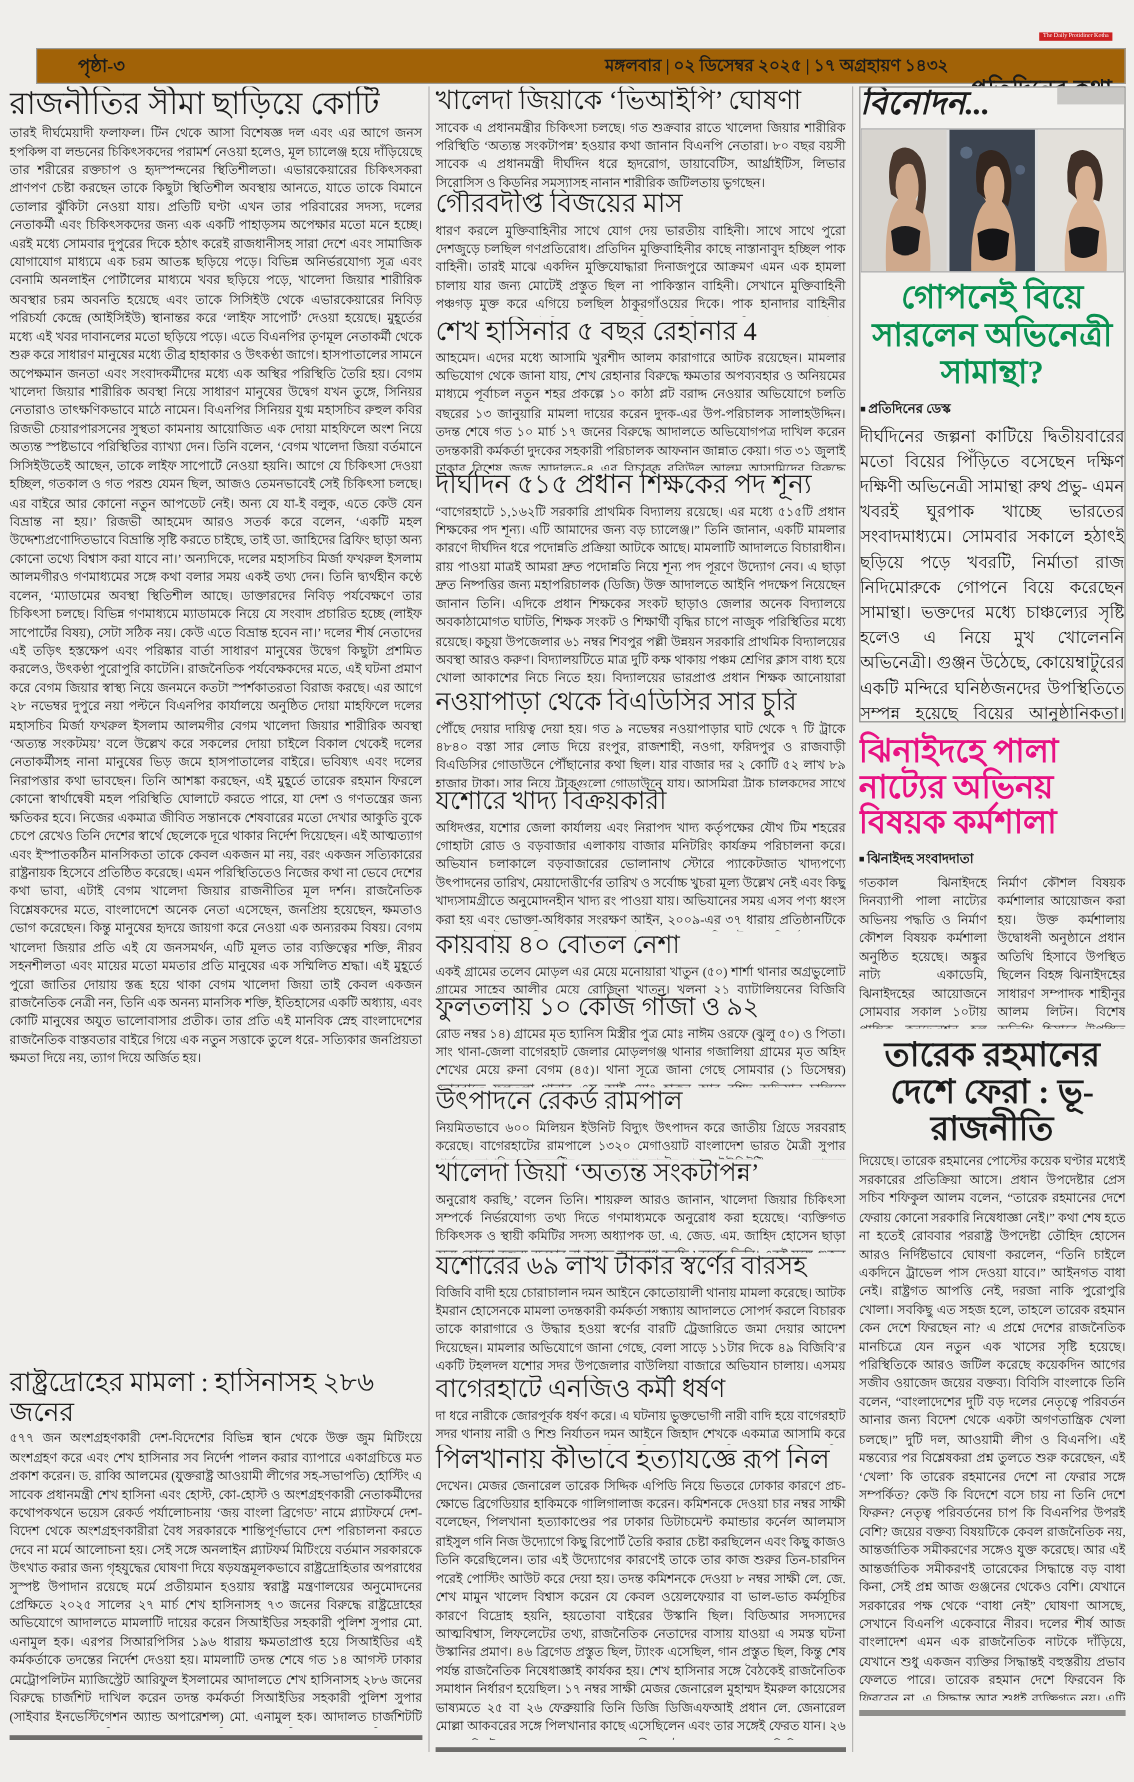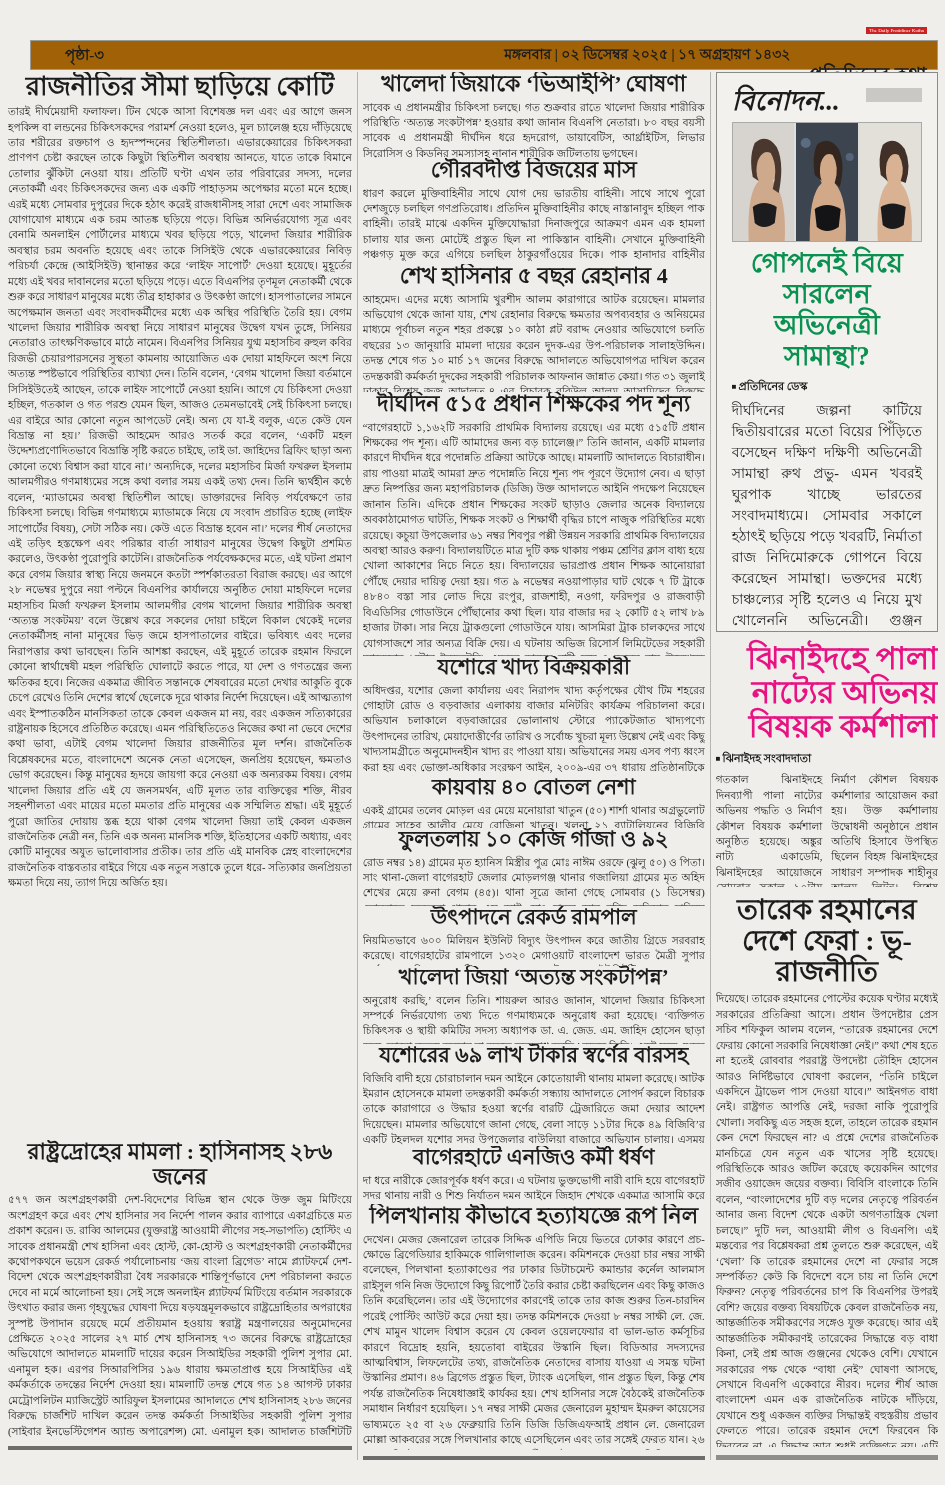--- a/index.html
+++ b/index.html
@@ -12,38 +12,38 @@
   .hdr .date{margin-left:auto;font-weight:bold;font-size:14px;}
   .masthead{display:flex;flex-direction:column;align-items:flex-end;margin:0 10px 0 18px;}
   .masthead .tag{font-size:5px;color:#c22;background:#c22;color:#fff;padding:0 3px;line-height:7px;}
   .masthead .logo{font-size:19px;font-weight:bold;letter-spacing:.5px;line-height:18px;margin-top:32px;}
   
   .cols{position:absolute;left:8px;top:72px;width:930px;display:flex;}
   .colL{width:348px;border-right:1px solid #b5b4b1;padding-right:5px;}
   .colM{width:346px;border-right:1px solid #b5b4b1;padding:0 5px;}
   .colR{width:225px;padding-left:5px;}
   .story{overflow:hidden;}
-  .story h2{margin:0 0 3px 0;text-align:center;font-weight:bold;line-height:1.12;}
+  .story h2{margin:0 0 3px 0;font-weight:normal;line-height:1.12;}
   .story p{margin:0;font-size:10.5px;line-height:1.47;text-align:justify;}
   .h-xl{font-size:26px;}
   .h-lg{font-size:22px;}
   .h-md{font-size:21px;}
   .end-rule{height:4px;background:#6e6d6b;margin-top:6px;}
   
-  .entbox{border:1px solid #8a8a88;background:#f2f1ee;padding:15px;overflow:hidden;}
+  .entbox{border:1px solid #8a8a88;background:#f2f1ee;padding:0;overflow:hidden;}
   .entlabel{display:flex;align-items:flex-start;}
   .entlabel .txt{font-size:27px;font-weight:bold;font-style:italic;line-height:1;}
   .entlabel .blk{margin-left:auto;width:56px;height:14px;background:#c9c8c5;}
   .photo-strip{display:flex;gap:2px;margin:7px 0 6px 0;border:1px solid #aaa;background:#ddd;}
   .photo{flex:1;height:118px;position:relative;overflow:hidden;}
   .ent-h{font-size:27px;font-weight:bold;text-align:center;line-height:1.15;margin:2px 0 6px 0;}
   .byline{font-size:11px;font-weight:bold;margin:2px 0 3px 0;}
   .byline::before{content:"■ ";font-size:8px;vertical-align:1px;}
   .smallbody{font-size:14px;line-height:1.5;text-align:justify;margin:0;}
-  .wk-h{font-size:31px;font-weight:bold;line-height:1.1;text-align:right;margin:10px 0 6px 0;}
+  .wk-h{font-size:27px;font-weight:bold;line-height:1.1;text-align:left;margin:10px 0 6px 0;}
   .two-col{column-count:2;column-gap:9px;}
   .tq-h{font-size:28px;font-weight:bold;text-align:center;line-height:1.1;margin:8px 0 4px 0;}
   .rule-gray{height:5px;background:#8f8e8b;margin-top:8px;}
   svg{display:block;}
 </style>
 </head>
 <body>
 
 <div class="page">
 
@@ -81,20 +81,21 @@
       </div>
       <div class="story" style="height:128px">
         <h2 class="h-lg">শেখ হাসিনার ৫ বছর রেহানার 4</h2>
         <p>আহমেদ। এদের মধ্যে আসামি খুরশীদ আলম কারাগারে আটক রয়েছেন। মামলার অভিযোগ থেকে জানা যায়, শেখ রেহানার বিরুদ্ধে ক্ষমতার অপব্যবহার ও অনিয়মের মাধ্যমে পূর্বাচল নতুন শহর প্রকল্পে ১০ কাঠা প্লট বরাদ্দ নেওয়ার অভিযোগে চলতি বছরের ১৩ জানুয়ারি মামলা দায়ের করেন দুদক-এর উপ-পরিচালক সালাহউদ্দিন। তদন্ত শেষে গত ১০ মার্চ ১৭ জনের বিরুদ্ধে আদালতে অভিযোগপত্র দাখিল করেন তদন্তকারী কর্মকর্তা দুদকের সহকারী পরিচালক আফনান জান্নাত কেয়া। গত ৩১ জুলাই ঢাকার বিশেষ জজ আদালত-৪ এর বিচারক রবিউল আলম আসামিদের বিরুদ্ধে অভিযোগ গঠনের মাধ্যমে বিচার শুরুর আদেশ দেন। বিচার চলাকালে এই মামলায় ৩২ জন আদালতে সাক্ষ্য দেন। প্লট বরাদ্দের দুর্নীতির অভিযোগে গত জানুয়ারিতে পৃথক ৬ মামলা করে দুদক। মামলায় ক্ষমতাচ্যুত সাবেক প্রধানমন্ত্রী শেখ হাসিনা, ছেলে সজীব ওয়াজেদ জয়, মেয়ে সায়মা ওয়াজেদ (পুতুল), বোন শেখ রেহানা, রেহানার মেয়ে ও ব্রিটিশ এমপি টিউলিপ রিজওয়ানা সিদ্দিক, ছেলে রাদওয়ান মুজিব সিদ্দিক ও অপর মেয়ে আজমিনা সিদ্দিকসহ আরও অনেককে আসামি করা হয়। সবগুলো মামলায় আদালতে অভিযোগপত্র দাখিল করা হয়েছে।</p>
       </div>
       <div class="story" style="height:182px">
         <h2 class="h-lg">দীর্ঘদিন ৫১৫ প্রধান শিক্ষকের পদ শূন্য</h2>
         <p>“বাগেরহাটে ১,১৬২টি সরকারি প্রাথমিক বিদ্যালয় রয়েছে। এর মধ্যে ৫১৫টি প্রধান শিক্ষকের পদ শূন্য। এটি আমাদের জন্য বড় চ্যালেঞ্জ।” তিনি জানান, একটি মামলার কারণে দীর্ঘদিন ধরে পদোন্নতি প্রক্রিয়া আটকে আছে। মামলাটি আদালতে বিচারাধীন। রায় পাওয়া মাত্রই আমরা দ্রুত পদোন্নতি নিয়ে শূন্য পদ পূরণে উদ্যোগ নেব। এ ছাড়া দ্রুত নিষ্পত্তির জন্য মহাপরিচালক (ডিজি) উক্ত আদালতে আইনি পদক্ষেপ নিয়েছেন জানান তিনি। এদিকে প্রধান শিক্ষকের সংকট ছাড়াও জেলার অনেক বিদ্যালয়ে অবকাঠামোগত ঘাটতি, শিক্ষক সংকট ও শিক্ষার্থী বৃদ্ধির চাপে নাজুক পরিস্থিতির মধ্যে রয়েছে। কচুয়া উপজেলার ৬১ নম্বর শিবপুর পল্লী উন্নয়ন সরকারি প্রাথমিক বিদ্যালয়ের অবস্থা আরও করুণ। বিদ্যালয়টিতে মাত্র দুটি কক্ষ থাকায় পঞ্চম শ্রেণির ক্লাস বাধ্য হয়ে খোলা আকাশের নিচে নিতে হয়। বিদ্যালয়ের ভারপ্রাপ্ত প্রধান শিক্ষক আনোয়ারা খাতুন বলেন, “ক্লাসরুম কম, মাঠ ছোট সব মিলিয়ে খুব কষ্ট করে পাঠদান করতে হচ্ছে। মাঠে বালু ফেলে সমান করা গেলে অন্তত শিশুরা স্বাভাবিকভাবে খেলতে পারত।” তিনি আরও জানান, শিক্ষক সংকটও তীব্র। একজন শিক্ষক মাতৃত্বকালীন ছুটিতে রয়েছেন, আরেকজন আগামী ২৬ মার্চ এলপিআরে চলে যাবেন, ফলে নিয়মিত পাঠদান আরও কঠিন হয়ে উঠবে। বিদ্যালয়ের চতুর্থ শ্রেণির শিক্ষার্থী রাফিউল ইসলাম বলেন, “স্কুলে আসতে ভালো লাগে। কিন্তু ক্লাসরুম কম, শিক্ষকও কম। মাঠও খুব ছোট।” শিক্ষা কর্মকর্তা, শিক্ষক ও অভিভাবকদের আশঙ্কা, মামলার নিষ্পত্তি বিলম্বিত হলে সংকট আরও বাড়বে এবং জেলার প্রাথমিক শিক্ষা ব্যবস্থাকে আরও দুর্বল করে তুলবে। তাদের প্রত্যাশা, আদালতের রায় দ্রুত হলে পদোন্নতি প্রক্রিয়া শুরু করে শূন্য পদগুলো পূরণ করা সম্ভব হবে। ততদিন পর্যন্ত অস্থায়ীভাবে দায়িত্ব পালনকারী শিক্ষক ও সীমিত সম্পদের ওপর ভরসা করেই বাগেরহাটের প্রাথমিক শিক্ষা ব্যবস্থা চালিয়ে নিতে হবে, যা দীর্ঘদিনের কাঠামোগত সমস্যার একটি সাময়িক সমাধান ছাড়া আর কিছু নয়।</p>
       </div>
       <div class="story" style="height:82px">
+        <h2 class="h-md">নওয়াপাড়া থেকে বিএডিসির সার চুরি</h2>
         <p>পৌঁছে দেয়ার দায়িত্ব দেয়া হয়। গত ৯ নভেম্বর নওয়াপাড়ার ঘাট থেকে ৭ টি ট্রাকে ৪৮৪০ বস্তা সার লোড দিয়ে রংপুর, রাজশাহী, নওগা, ফরিদপুর ও রাজবাড়ী বিএডিসির গোডাউনে পৌঁছানোর কথা ছিল। যার বাজার দর ২ কোটি ৫২ লাখ ৮৯ হাজার টাকা। সার নিয়ে ট্রাকগুলো গোডাউনে যায়। আসমিরা ট্রাক চালকদের সাথে যোগসাজশে সার অন্যত্র বিক্রি দেয়। এ ঘটনায় অভিজ রিসোর্স লিমিটেডের সহকারী ম্যানেজার (স্টোর ইনভেন্টরি) এমরুল কায়েস বাদী হয়ে ৪ জনের নাম উল্লেখসহ অপরিচিত ১০/১২ জনকে আসামি করে অভয়নগর থানায় মামলা করেন। এ ঘটনায় ওই তিনজনকে আটক করে আদালতে সোপর্দ করা হয়। পরে মামলার তদন্তকারী কর্মকর্তা ডিবি পুলিশের এসআই বাবলা দাস প্রত্যেকের ৭ দিন করে রিমান্ড চেয়ে আদালতে আবেদন করেন। গতকাল রিমান্ড আবেদনের শুনানি শেষে বিচারক প্রত্যেকের একদিন করে রিমান্ড মঞ্জুর করেন।</p>
       </div>
       <div class="story" style="height:120px">
         <h2 class="h-md">যশোরে খাদ্য বিক্রয়কারী</h2>
         <p>অধিদপ্তর, যশোর জেলা কার্যালয় এবং নিরাপদ খাদ্য কর্তৃপক্ষের যৌথ টিম শহরের গোহাটা রোড ও বড়বাজার এলাকায় বাজার মনিটরিং কার্যক্রম পরিচালনা করে। অভিযান চলাকালে বড়বাজারের ভোলানাথ স্টোরে প্যাকেটজাত খাদ্যপণ্যে উৎপাদনের তারিখ, মেয়াদোত্তীর্ণের তারিখ ও সর্বোচ্চ খুচরা মূল্য উল্লেখ নেই এবং কিছু খাদ্যসামগ্রীতে অনুমোদনহীন খাদ্য রং পাওয়া যায়। অভিযানের সময় এসব পণ্য ধ্বংস করা হয় এবং ভোক্তা-অধিকার সংরক্ষণ আইন, ২০০৯-এর ৩৭ ধারায় প্রতিষ্ঠানটিকে ১০ হাজার টাকা জরিমানা করা হয়। একই এলাকায় এসডি স্টোরে পরিদর্শনের সময় একই ধরনের অনিয়মের পাশাপাশি মূল্য তালিকা প্রদর্শন না করায় দুই ধারায় মোট ১৫ হাজার টাকা জরিমানা (৩৭ ধারায় ১০,০০০ এবং ৩৮ ধারায় ৫,০০০ টাকা) আদায় করা হয়। ফলে দুই প্রতিষ্ঠান থেকে সর্বমোট ২৫ হাজার টাকা প্রশাসনিক ব্যবস্থায় জরিমানা আদায় করা হয়েছে। অভিযানে নেতৃত্ব দেন জাতীয় ভোক্তা-অধিকার সংরক্ষণ অধিদপ্তর যশোর জেলা কার্যালয়ের সহকারী পরিচালক মো. সেলিমুজ্জামান। সঙ্গে ছিলেন নিরাপদ খাদ্য অফিসার আব্দুর রহমান, জেলা ক্যাবের সদস্য এবং জেলা পুলিশের একটি টিম।</p>
       </div>
       <div class="story" style="height:52px">
         <h2 class="h-md">কায়বায় ৪০ বোতল নেশা</h2>
         <p>একই গ্রামের তলেব মোড়ল এর মেয়ে মনোয়ারা খাতুন (৫০) শার্শা থানার অগ্রভুলোট গ্রামের সাহেব আলীর মেয়ে রোজিনা খাতুন। খুলনা ২১ ব্যাটালিয়নের বিজিবি কমান্ডার লেফটেন্যান্ট কর্নেল খুরশিদ আনোয়ার জানান, কায়বা সীমান্ত বিজিবির টহল দল অভিযান চালিয়ে ভারতীয় ৪০ বোতল নেশা জাতীয় উইনডিরেক্স দিয়াপ একটি ইজিবাইক সহ তিনজন মাদক কারবারিকে আটক করা হয়েছে। আটককৃতদের মামলা দিয়ে শার্শা থানায় হস্তান্তর করা হয়েছে।</p>
       </div>

